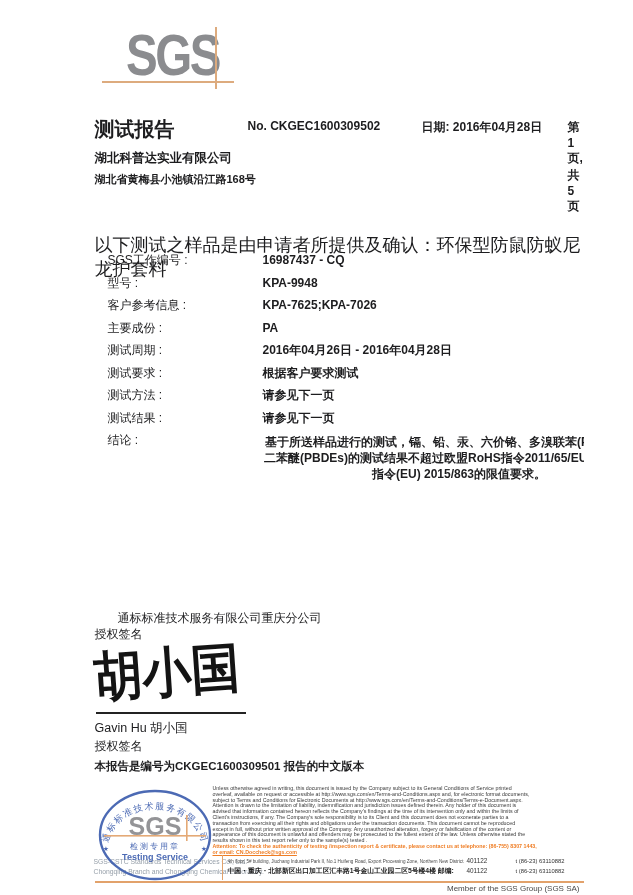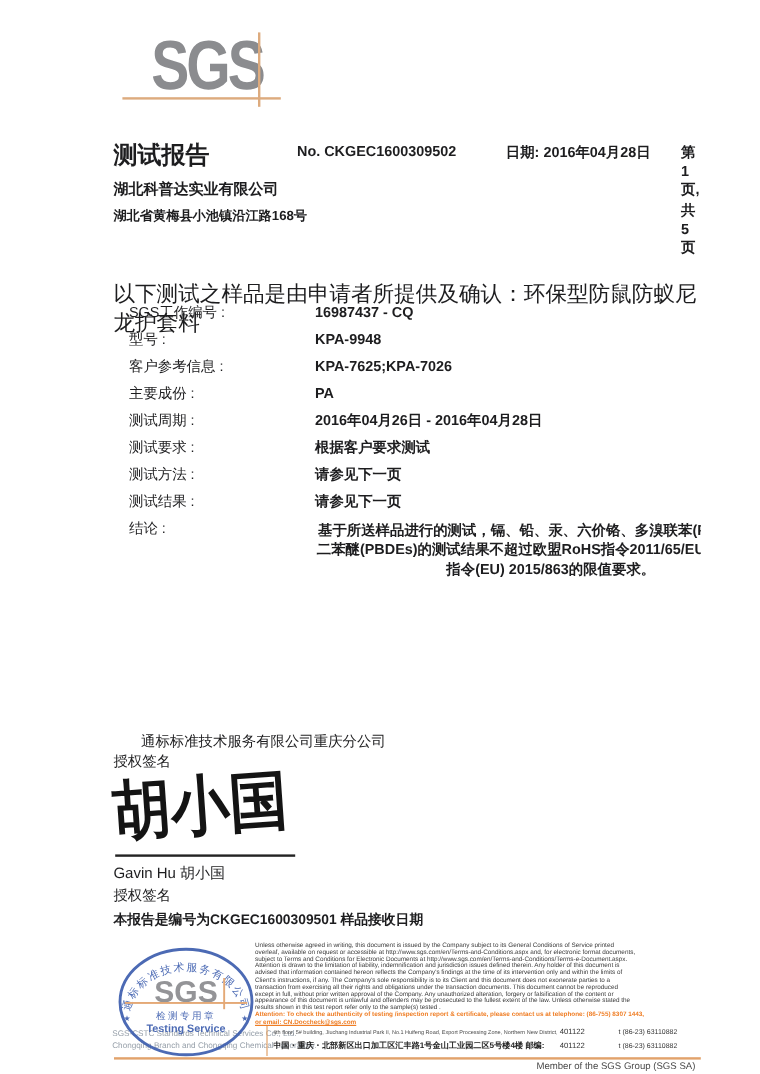--- a/index.html
+++ b/index.html
@@ -123,21 +123,21 @@
       <span class="kv-value">基于所送样品进行的测试，镉、铅、汞、六价铬、多溴联苯(PBBs)、多溴二苯醚(PBDEs)的测试结果不超过欧盟RoHS指令2011/65/EU附录II的修正指令(EU) 2015/863的限值要求。</span>
     </div>
   </div>
 
   <div class="sig-company">通标标准技术服务有限公司重庆分公司</div>
   <div class="sig-auth">授权签名</div>
   <div class="sig-script">胡小国</div>
   <div class="sig-line"></div>
   <div class="signer">Gavin Hu  胡小国</div>
   <div class="signer-role">授权签名</div>
-  <div class="cn-version-note">本报告是编号为CKGEC1600309501 样品接收日期</div>
+  <div class="cn-version-note">本报告是编号为CKGEC1600309501 报告的中文版本</div>
 
   <div class="fineprint">
     <div>Unless otherwise agreed in writing, this document is issued by the Company subject to its General Conditions of Service printed</div>
     <div>overleaf, available on request or accessible at http://www.sgs.com/en/Terms-and-Conditions.aspx and, for electronic format documents,</div>
     <div>subject to Terms and Conditions for Electronic Documents at http://www.sgs.com/en/Terms-and-Conditions/Terms-e-Document.aspx.</div>
     <div>Attention is drawn to the limitation of liability, indemnification and jurisdiction issues defined therein. Any holder of this document is</div>
     <div>advised that information contained hereon reflects the Company's findings at the time of its intervention only and within the limits of</div>
     <div>Client's instructions, if any. The Company's sole responsibility is to its Client and this document does not exonerate parties to a</div>
     <div>transaction from exercising all their rights and obligations under the transaction documents. This document cannot be reproduced</div>
     <div>except in full, without prior written approval of the Company. Any unauthorized alteration, forgery or falsification of the content or</div>

